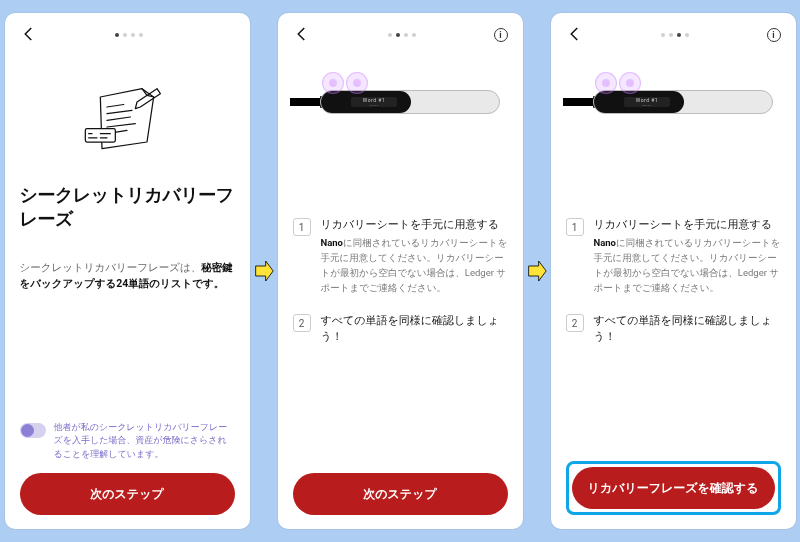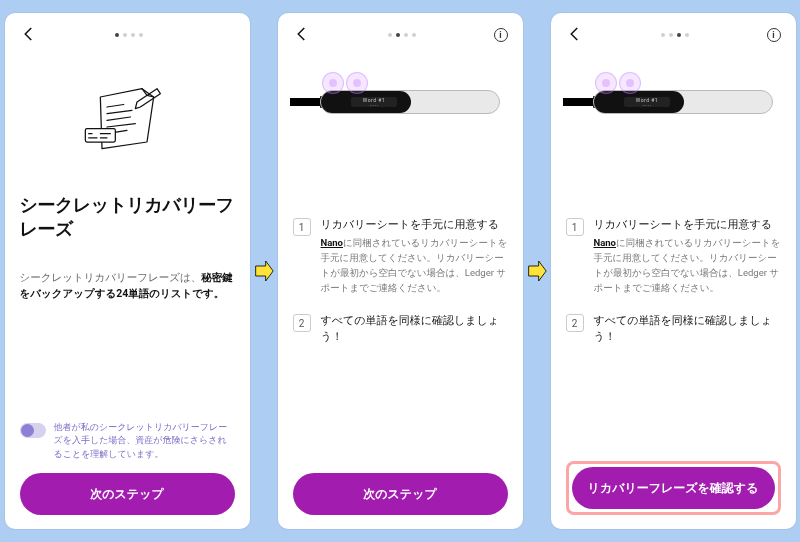--- a/index.html
+++ b/index.html
@@ -45,40 +45,40 @@
   .cable { position:absolute; left:-10px; top:16px; width:30px; height:8px; background:#000; }
   .cable::before { content:""; position:absolute; right:-6px; top:-2px; width:6px; height:12px; background:#000; border-radius:1px; }
   .device { position:absolute; left:20px; top:8px; width:180px; height:24px; background:#e9e9e9; border:1px solid #bbb; border-radius:14px; }
   .device-head { position:absolute; left:0; top:0; width:90px; height:22px; background:#111; border-radius:13px; display:flex; align-items:center; padding-left:30px; gap:2px; }
   .device-screen { width:46px; height:10px; background:#222; border-radius:2px; font-size:5px; color:#c9c9c9; line-height:5px; text-align:center; overflow:hidden; padding-top:1px; letter-spacing:0.5px;}
   .pulse { position:absolute; top:-10px; width:22px; height:22px; border-radius:50%; background:rgba(200,120,255,0.18); border:1px solid rgba(200,120,255,0.4); }
   .pulse::after { content:""; position:absolute; inset:6px; border-radius:50%; background:rgba(200,120,255,0.35); }
   .p1 { left:22px; }
   .p2 { left:46px; }
 
-  h1.title { font-size:18px; font-weight:700; color:#111; margin-top:36px; line-height:1.35; letter-spacing:-0.5px;}
+  h1.title { font-size:18px; font-weight:700; color:#111; margin-top:26px; line-height:1.35; letter-spacing:-0.5px;}
   .para { font-size:10.5px; color:#666; line-height:1.6; margin-top:28px; }
   .para b { color:#111; font-weight:700; }
 
   .steps { margin-top:70px; }
   .step { display:flex; gap:10px; margin-bottom:18px; }
   .step-num { width:18px; height:18px; border:1px solid #ccc; border-radius:3px; font-size:10px; color:#555; display:flex; align-items:center; justify-content:center; flex:0 0 auto; margin-top:1px; }
   .step-body { flex:1; }
   .step-title { font-size:11px; font-weight:400; color:#111; margin-bottom:4px; line-height:1.4; }
   .step-text { font-size:9.5px; color:#777; line-height:1.55; }
-  .step-text b { color:#111;text-decoration:underline; }
+  .step-text b { color:#111; }
 
   .footer { margin-top:auto; }
   .warn-block { display:flex; gap:8px; align-items:center; margin-bottom:12px; }
   .toggle { width:26px; height:15px; border-radius:8px; background:#d7d1f0; position:relative; flex:0 0 auto; }
   .toggle::after { content:""; position:absolute; left:1px; top:1px; width:13px; height:13px; border-radius:50%; background:#8b7fd6; }
   .warn-text { font-size:9px; color:#7a6ec9; line-height:1.5;margin-top:21px; }
-  .cta { width:100%; height:42px; border-radius:24px; background:#a21caf; color:#fff; border:none; font-size:12px; font-weight:700; cursor:pointer; }
+  .cta { width:100%; height:42px; border-radius:24px; background:#b91c1c; color:#fff; border:none; font-size:12px; font-weight:700; cursor:pointer; }
   .cta-wrap { padding:0; }
-  .cta-wrap.hl { padding:3px; border:3px solid #fca5a5; border-radius:8px; }
+  .cta-wrap.hl { padding:3px; border:3px solid #0ea5e9; border-radius:8px; }
 
   .arrow { width:20px; display:flex; align-items:center; justify-content:center; }
   .arrow svg { width:20px; height:26px; }
 </style>
 </head>
 <body>
 
 <div class="screen">
   <div class="topbar">
     <span class="back-icon">

